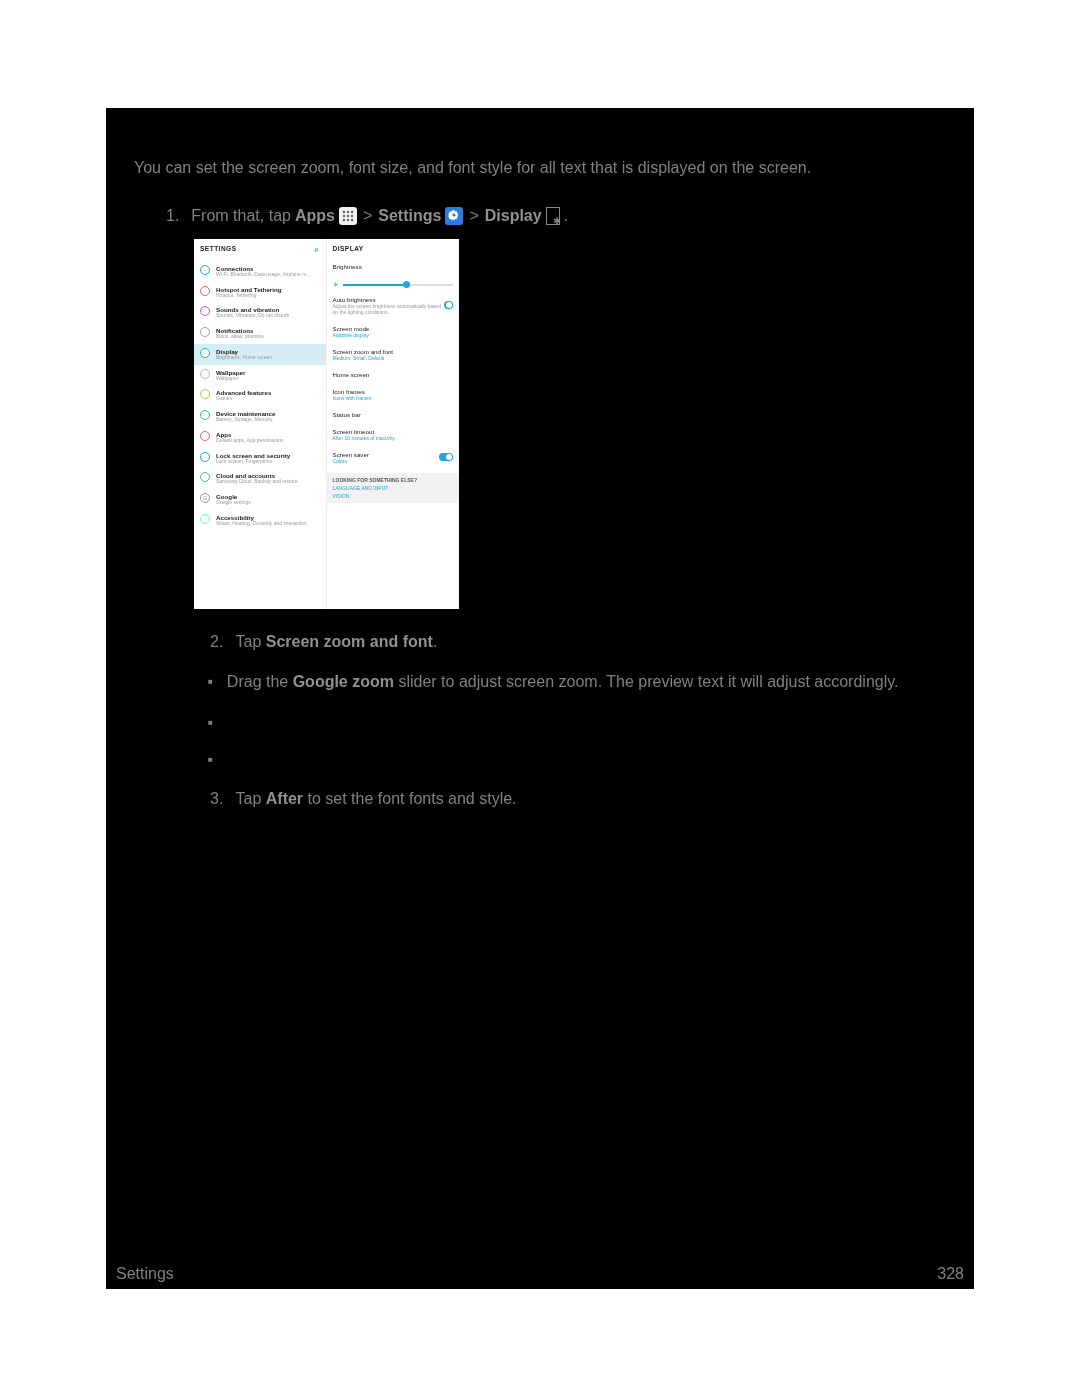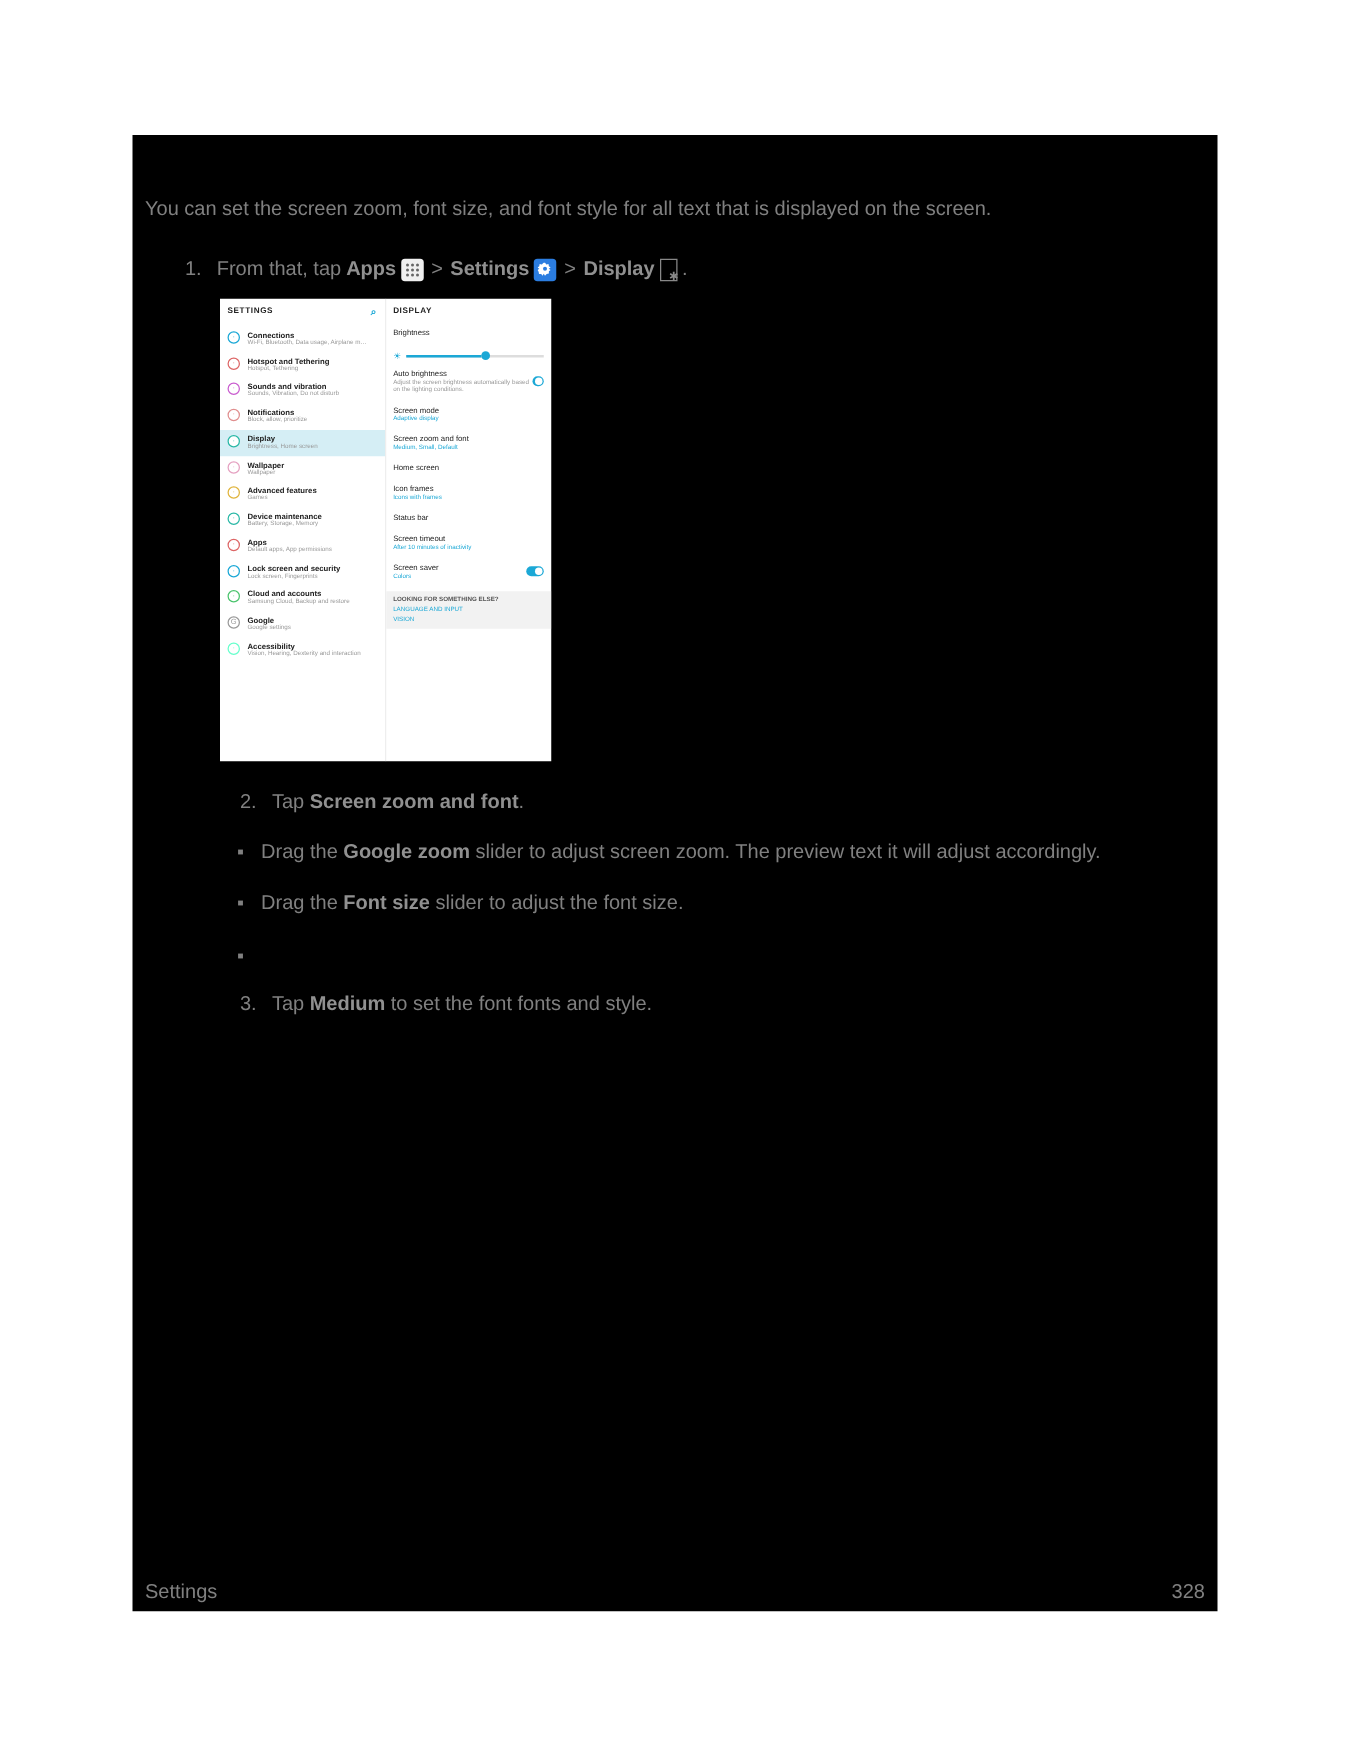--- a/index.html
+++ b/index.html
@@ -10,20 +10,21 @@
   height: 1397px;
   position: relative;
 }
 .page {
   position: absolute;
   left: 106px;
   top: 108px;
   width: 868px;
   height: 1181px;
   background: #000;
+  padding-left: 18px;
 }
 .intro {
   color: #808080;
   font-size: 16px;
   padding: 50px 10px 0 10px;
   line-height: 1.3;
 }
 .step-line {
   color: #808080;
   font-size: 16px;
@@ -360,29 +361,28 @@
     <span class="step-num">2.</span>
     <span>Tap </span><span class="bold">Screen zoom and font</span><span>.</span>
   </div>
 
   <div class="sub-bullet">
     <span class="dot">■</span>
     <span><span>Drag the </span><span class="bold">Google zoom</span><span> slider to adjust screen zoom. The preview text it will adjust accordingly.</span></span>
   </div>
   <div class="sub-bullet">
     <span class="dot">■</span>
-    <span><span>Drag the </span><span class="bold">Font size</span><span> slider to adjust the font size.</span></span>
   </div>
   <div class="sub-bullet">
     <span class="dot">■</span>
   </div>
 
   <div class="ol-line">
     <span class="step-num">3.</span>
-    <span>Tap </span><span class="bold">Medium</span><span> to set the font fonts and style.</span>
+    <span>Tap </span><span class="bold">After</span><span> to set the font fonts and style.</span>
   </div>
 
   <div class="footer">
     <span>Settings</span>
     <span>328</span>
   </div>
 
 </div>
 
 </body></html>

